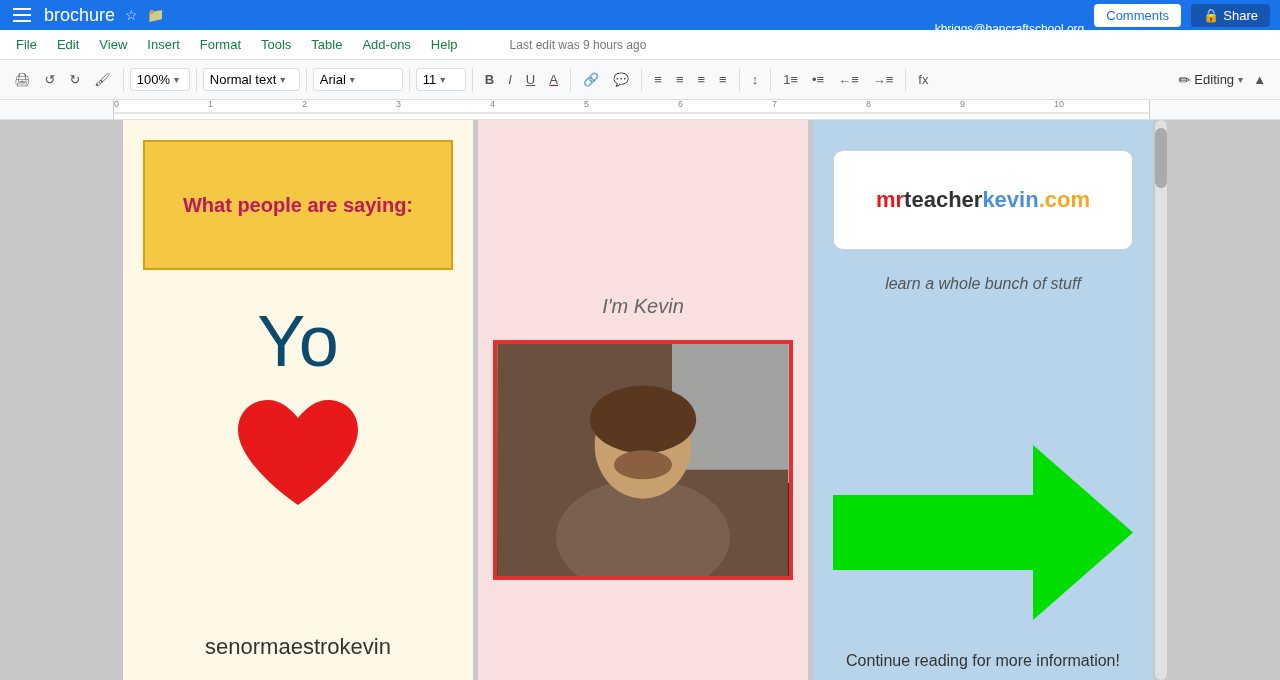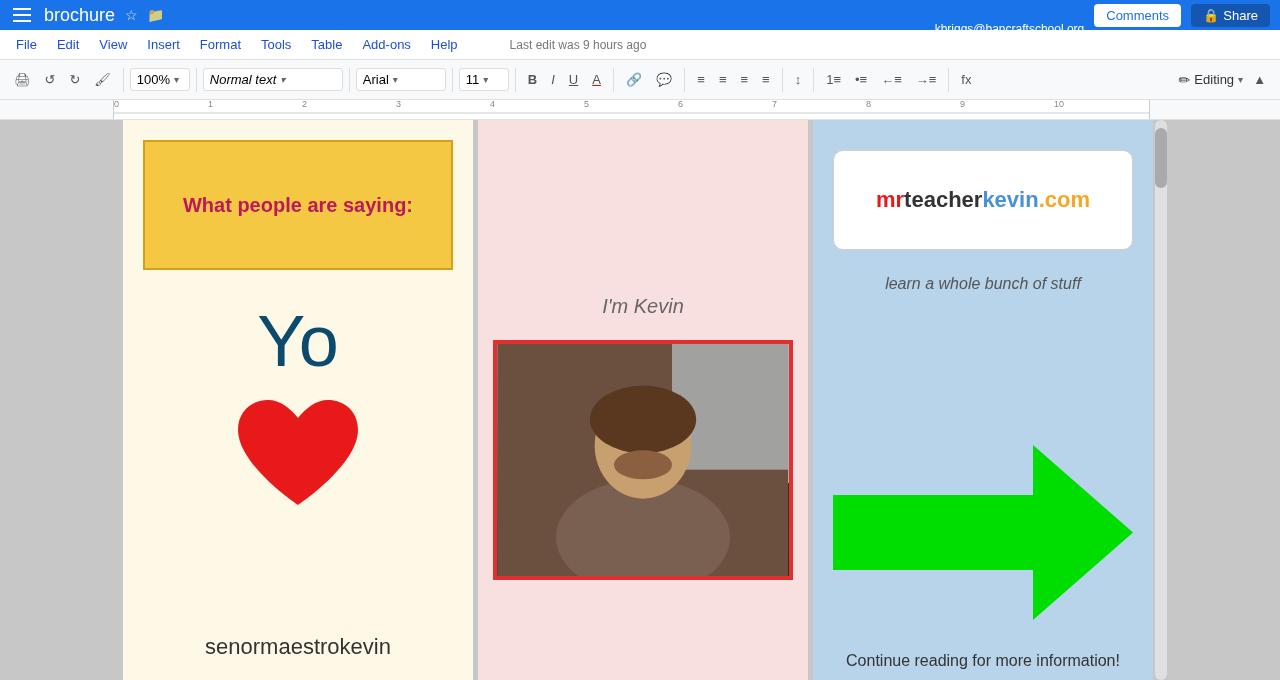--- a/index.html
+++ b/index.html
@@ -24,40 +24,40 @@
       background: #1557b0; color: white; border: none; border-radius: 4px;
       padding: 4px 12px; font-size: 13px; cursor: pointer; display: flex; align-items: center; gap: 4px;
     }
 
     
     #menu-bar {
       display: flex; align-items: center; height: 30px;
       background: white; padding: 0 8px; border-bottom: 1px solid #e0e0e0;
       font-size: 13px; gap: 4px;
     }
-    .menu-item { padding: 4px 8px; cursor: pointer; border-radius: 3px; color: #1d4ed8; }
+    .menu-item { padding: 4px 8px; cursor: pointer; border-radius: 3px; color: #15803d; }
     #last-edit { color: #777; font-size: 12px; margin-left: 8px; padding-left: 32px; }
 
     
     #toolbar {
       display: flex; align-items: center; height: 40px;
       background: #f8f9fa; border-bottom: 1px solid #e0e0e0;
       padding: 0 8px; gap: 2px; overflow: hidden;
     }
     .toolbar-btn {
       padding: 4px 6px; border: none; background: transparent; cursor: pointer;
       border-radius: 3px; font-size: 13px; color: #555; display: flex; align-items: center; gap: 2px;
     }
     .toolbar-separator { width: 1px; height: 24px; background: #ddd; margin: 0 4px; }
     .toolbar-select {
       border: 1px solid #ddd; border-radius: 3px; background: white;
       padding: 3px 6px; font-size: 13px; cursor: pointer; display: flex; align-items: center; gap: 4px;
     }
     #zoom-select { width: 60px; }
-    #style-select { width: 140px; font-style: italic; }
+    #style-select { width: 97px; }
     #font-select { width: 90px; }
     #size-select { width: 50px; }
     .chevron { font-size: 10px; color: #666; }
 
     
     #editing-badge {
       margin-left: auto; display: flex; align-items: center; gap: 4px;
       font-size: 13px; color: #333;
     }
     #editing-pencil { font-size: 14px; }

